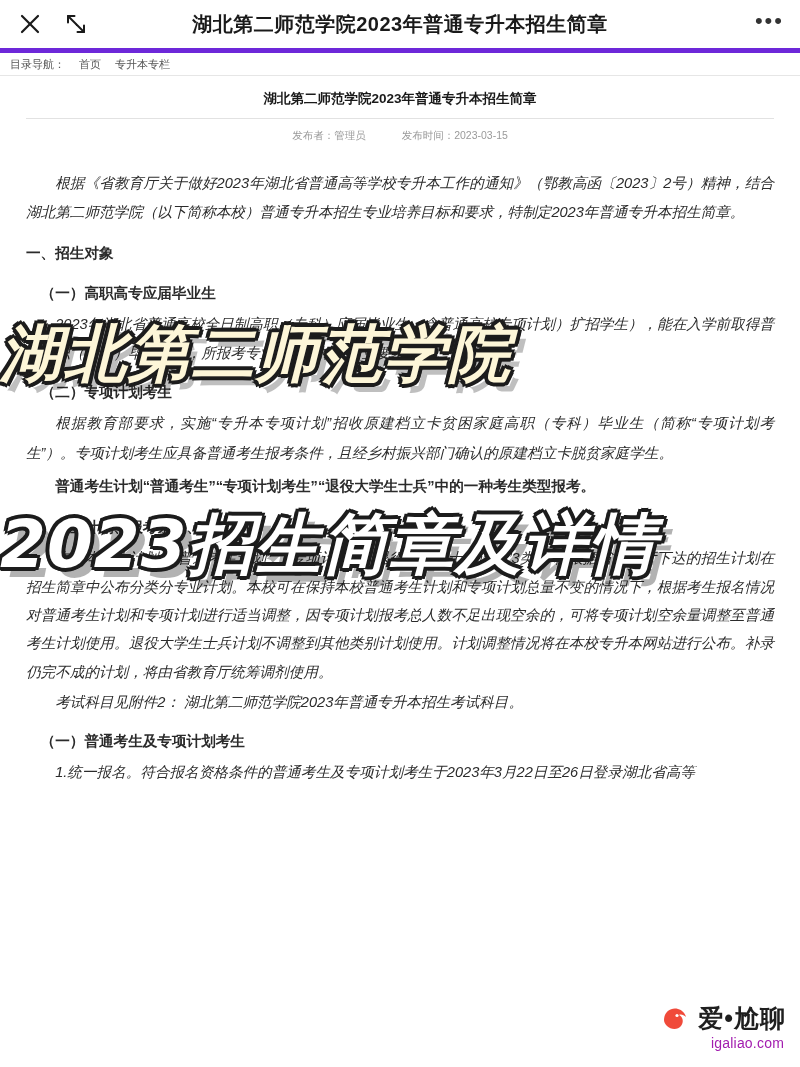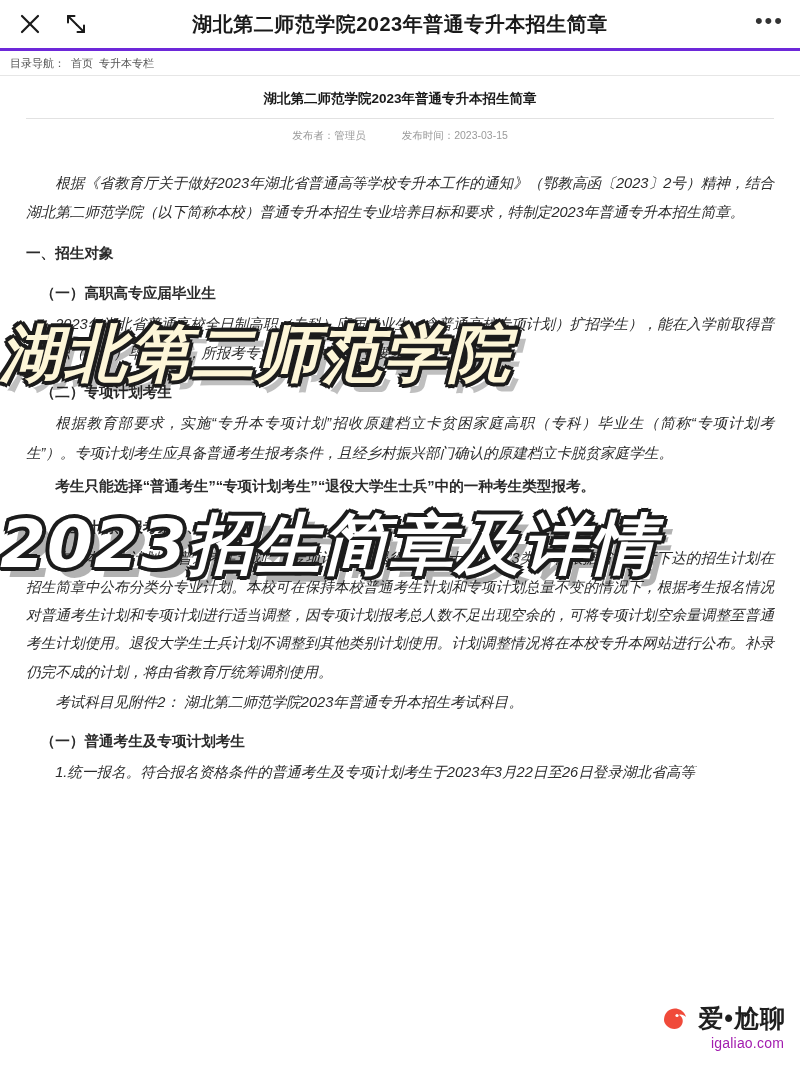--- a/index.html
+++ b/index.html
@@ -57,32 +57,32 @@
     font-size: 22px;
     letter-spacing: 2px;
     color: #333;
     cursor: pointer;
     line-height: 1;
     padding-bottom: 6px;
   }
 
   
   .crumbbar {
-    border-top: 3px solid #6d28d9;
+    border-top: 5px solid #6d28d9;
     border-bottom: 1px solid #e6e6e6;
     height: 28px;
     display: flex;
     align-items: center;
     padding: 0 10px;
     font-size: 11px;
     color: #555;
     background: #fff;
   }
   .crumbbar .crumb-label { color: #555; }
-  .crumbbar .crumb-link { color: #555; margin-left: 6px; cursor: pointer; }
+  .crumbbar .crumb-link { color: #555; margin-left: 14px; cursor: pointer; }
 
   
   .article {
     padding: 14px 26px 0 26px;
     position: relative;
   }
   .doc-title {
     text-align: center;
     font-size: 13.5px;
     font-weight: bold;
@@ -222,21 +222,21 @@
     <span class="meta-item">发布时间：2023-03-15</span>
   </div>
 
   <div class="body">
     <p class="p-indent">根据《省教育厅关于做好2023年湖北省普通高等学校专升本工作的通知》（鄂教高函〔2023〕2号）精神，结合湖北第二师范学院（以下简称本校）普通专升本招生专业培养目标和要求，特制定2023年普通专升本招生简章。</p>
     <p class="h-sec">一、招生对象</p>
     <p class="h-sub">（一）高职高专应届毕业生</p>
     <p class="p-indent">2023年湖北省普通高校全日制高职（专科）应届毕业生（含普通高校专项计划）扩招学生），能在入学前取得普通高职（专科）毕业证书，所报考专业须符合招生专业要求制定。</p>
     <p class="h-sub">（二）专项计划考生</p>
     <p class="p-indent">根据教育部要求，实施“专升本专项计划”招收原建档立卡贫困家庭高职（专科）毕业生（简称“专项计划考生”）。专项计划考生应具备普通考生报考条件，且经乡村振兴部门确认的原建档立卡脱贫家庭学生。</p>
-    <p class="p-bold-indent">考生只能选择“普通考生”“专项计划考生”“退役大学生士兵”中的一种考生类型报考。</p>
+    <p class="p-bold-indent">普通考生计划“普通考生”“专项计划考生”“退役大学生士兵”中的一种考生类型报考。</p>
     <p class="h-sec">二、招生计划、报考条件、考试科目</p>
     <p class="p-indent tight">专升本招生计划分“普通考生计划”、“专项计划”、“退役大学生士兵计划”3类,本校根据省教育厅下达的招生计划在招生简章中公布分类分专业计划。本校可在保持本校普通考生计划和专项计划总量不变的情况下，根据考生报名情况对普通考生计划和专项计划进行适当调整，因专项计划报考总人数不足出现空余的，可将专项计划空余量调整至普通考生计划使用。退役大学生士兵计划不调整到其他类别计划使用。计划调整情况将在本校专升本网站进行公布。补录仍完不成的计划，将由省教育厅统筹调剂使用。</p>
     <p class="p-indent tight">考试科目见附件2： 湖北第二师范学院2023年普通专升本招生考试科目。</p>
     <p class="h-sub">（一）普通考生及专项计划考生</p>
     <p class="p-indent">1.统一报名。符合报名资格条件的普通考生及专项计划考生于2023年3月22日至26日登录湖北省高等</p>
   </div>
 </div>
 
 <div class="wm wm-1">湖北第二师范学院</div>
 <div class="wm wm-2">2023招生简章及详情</div>

